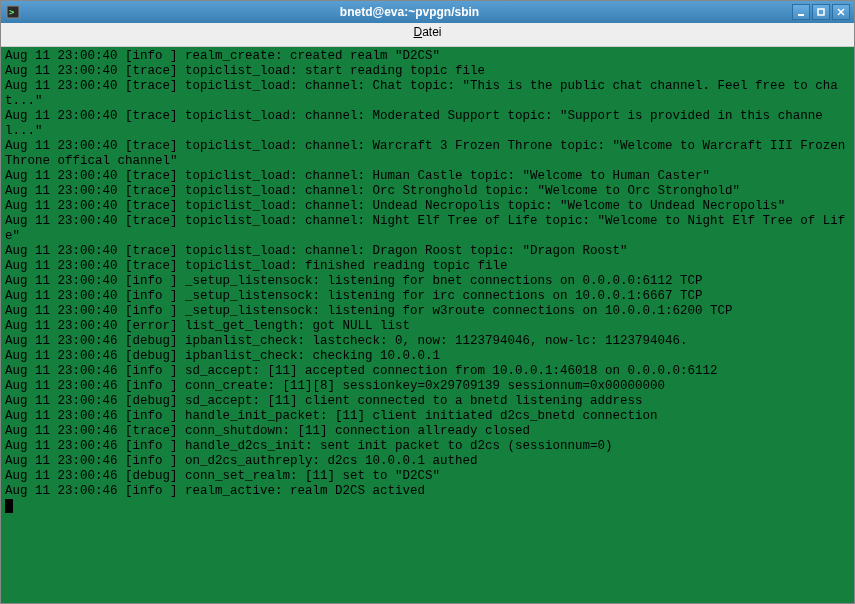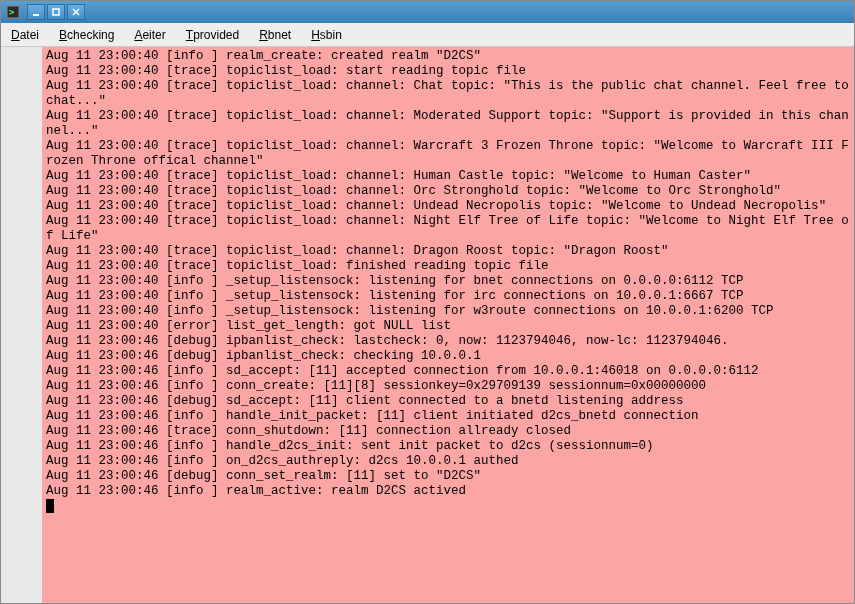--- a/index.html
+++ b/index.html
@@ -59,40 +59,40 @@
     }
     .menubar {
       background: #eeeeee;
       border-bottom: 1px solid #ccc;
       height: 24px;
       display: flex;
       align-items: center;
       padding: 0 6px;
       font-size: 12px;
       gap: 12px;
+      flex-direction: column;
     }
     .menu-item {
       cursor: pointer;
       padding: 2px 4px;
     }
     .menu-item .mn {
       text-decoration: underline;
     }
     .terminal {
       flex: 1;
-      background: #fca5a5;
+      background: #15803d;
       color: black;
       font-family: "Courier New", monospace;
       font-size: 12.5px;
       line-height: 15px;
       padding: 2px 4px;
       overflow: hidden;
       white-space: pre-wrap;
       word-break: break-all;
-      margin-left: 41px;
     }
     .log-line { display: block; }
     .cursor {
       display: inline-block;
       width: 8px;
       height: 14px;
       background: black;
       vertical-align: text-bottom;
     }
   </style>
@@ -100,20 +100,21 @@
 <body>
 
 <div class="window">
   <div class="titlebar">
     <div class="titlebar-icon">
       <svg width="14" height="14" viewBox="0 0 14 14">
         <rect x="1" y="1" width="12" height="12" fill="#2a2a2a" stroke="#888"></rect>
         <text x="3" y="10" font-size="9" fill="#6f6" font-family="monospace">&gt;</text>
       </svg>
     </div>
+    <div class="titlebar-title">bnetd@eva:~pvpgn/sbin</div>
     <div class="titlebar-controls">
       <div class="titlebar-btn">
         <svg width="10" height="10" viewBox="0 0 10 10">
             <line x1="2" y1="8" x2="8" y2="8" stroke="white" stroke-width="2"></line>
           </svg>
       </div>
       <div class="titlebar-btn">
         <svg width="10" height="10" viewBox="0 0 10 10">
             <rect x="2" y="2" width="6" height="6" fill="none" stroke="white" stroke-width="1.5"></rect>
           </svg>

